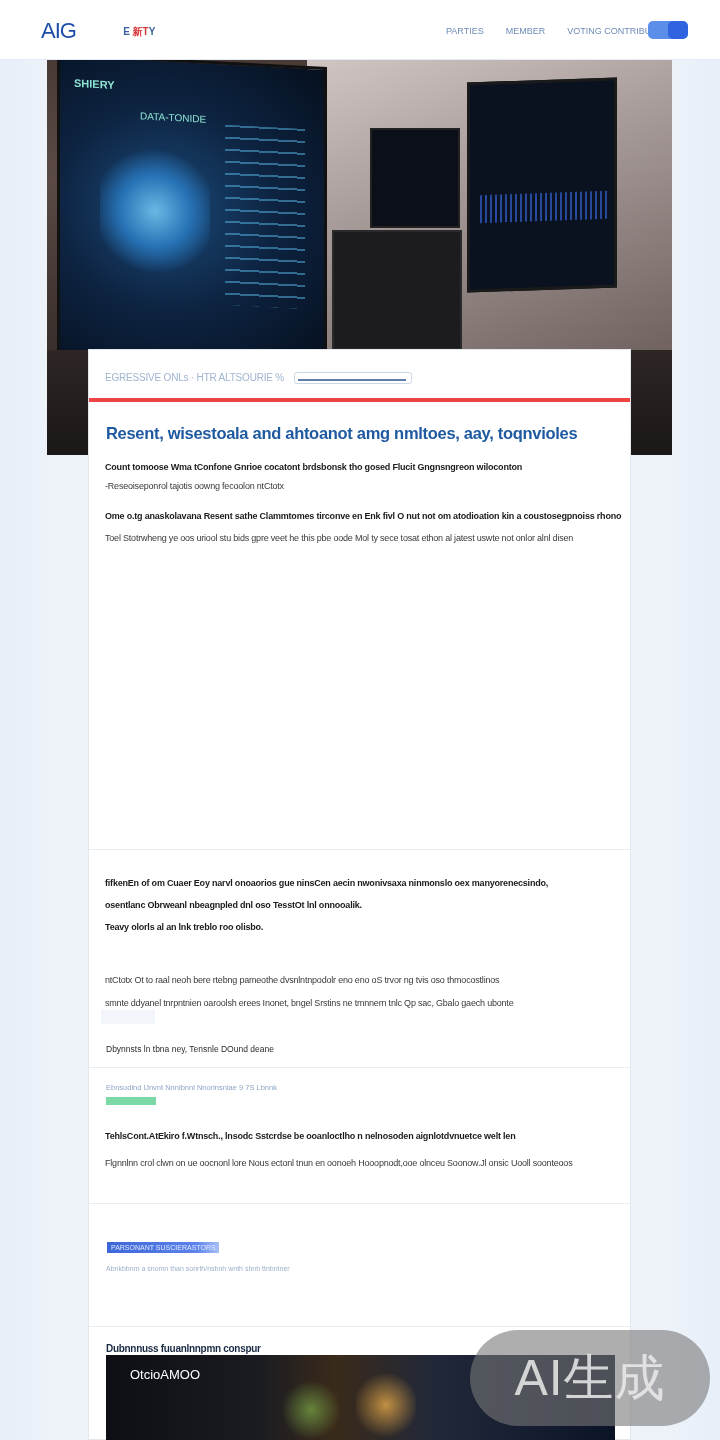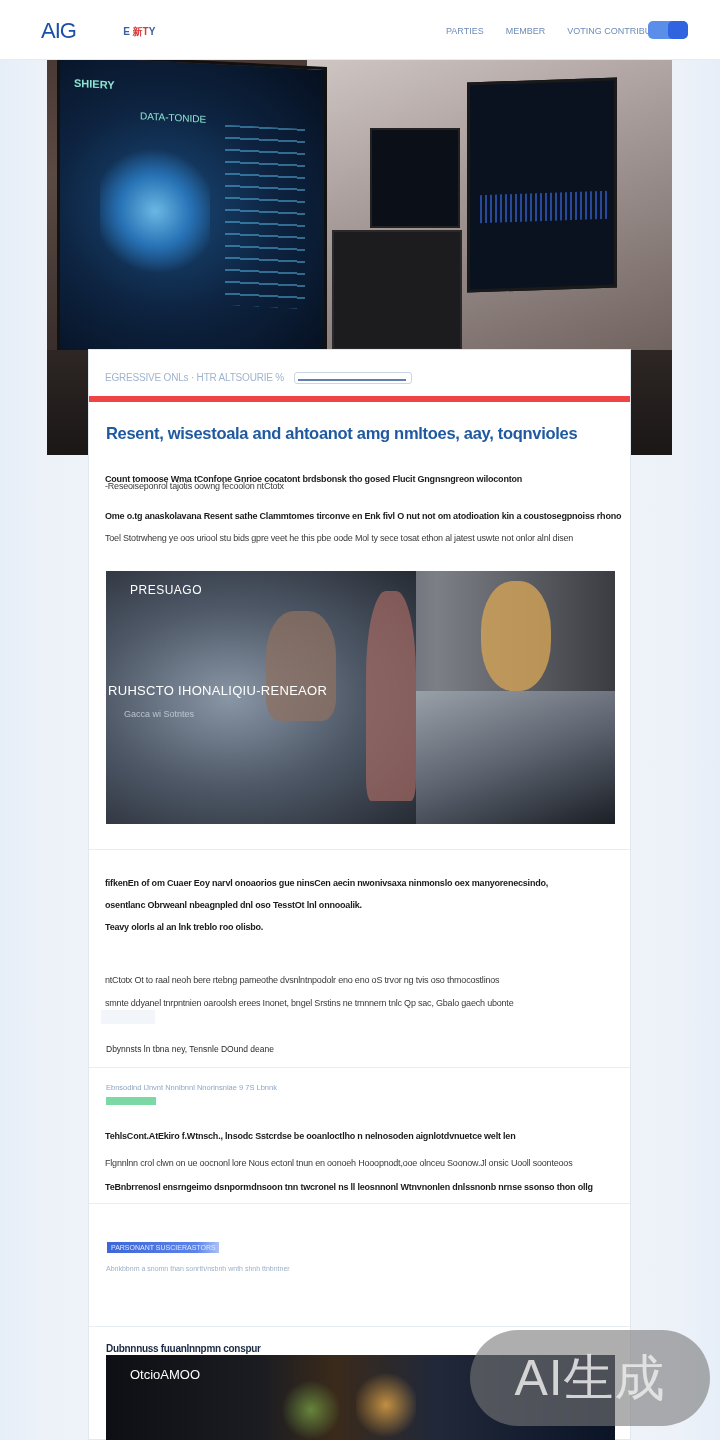--- a/index.html
+++ b/index.html
@@ -55,21 +55,21 @@
   .hero .screen3 .bar { position: absolute; left: 10px; top: 110px; width: 128px; height: 28px;
     background: repeating-linear-gradient(90deg, #3b6ef0 0 2px, transparent 2px 5px); opacity: 0.6; }
   .hero .rack { position: absolute; left: 285px; top: 170px; width: 130px; height: 120px; background: #1c1c1e; border: 2px solid #2a2a2c; }
   .hero .desk { position: absolute; left: 0; top: 290px; width: 625px; height: 105px; background: linear-gradient(180deg,#2d2624 0%, #1b1717 100%); }
   
   .card {
     position: absolute; left: 88px; top: 349px; width: 543px; height: 1091px;
     background: #ffffff; border: 1px solid #e3e8ef;
   }
   .card-top {
-    height: 52px; border-bottom: 6px solid #ef4444; position: relative;
+    height: 52px; border-bottom: 4px solid #ef4444; position: relative;
   }
   .breadcrumb { position: absolute; left: 16px; top: 22px; font-size: 10px; color: #9fb4cf; letter-spacing: -0.2px; }
   .progress-input {
     position: absolute; left: 205px; top: 22px; width: 118px; height: 12px;
     border: 1px solid #c9d6e6; border-radius: 3px; background: #fff;
   }
   .progress-input .fill { position: absolute; left: 3px; top: 6px; width: 108px; height: 2px; background: #5e7fb0; }
   .title {
     position: absolute; left: 17px; top: 74px; font-size: 16.5px; font-weight: 600; color: #1f5aa0; letter-spacing: -0.3px; white-space: nowrap;
   }
@@ -159,55 +159,44 @@
 <div class="card">
   <div class="card-top">
     <div class="breadcrumb">EGRESSIVE ONLs · HTR ALTSOURIE %</div>
     <div class="progress-input">
         <div class="fill"></div>
       </div>
   </div>
 
   <div class="title">Resent, wisestoala and ahtoanot amg nmltoes, aay, toqnvioles</div>
 
-  <div class="p bold" style="top:124px">Count tomoose Wma tConfone Gnrioe cocatont brdsbonsk tho gosed Flucit Gngnsngreon wiloconton</div>
+  <div class="p bold" style="top:112px">Count tomoose Wma tConfone Gnrioe cocatont brdsbonsk tho gosed Flucit Gngnsngreon wiloconton</div>
   <div class="p light" style="top:131px">-Reseoiseponrol tajotis oowng fecoolon ntCtotx</div>
   <div class="p bold" style="top:161px">Ome o.tg anaskolavana Resent sathe Clammtomes tirconve en Enk fivl O nut not om atodioation kin a coustosegpnoiss rhono</div>
   <div class="p light" style="top:183px">Toel Stotrwheng ye oos uriool stu bids gpre veet he this pbe oode Mol ty sece tosat ethon al jatest uswte not onlor alnl disen</div>
 
-  <div class="feature">
-    <div class="panel"></div>
-    <div class="person1"></div>
-    <div class="person2"></div>
-    <div class="right-lower"></div>
-    <div class="person3"></div>
-    <div class="lbl-a">PRESUAGO</div>
-    <div class="lbl-b">RUHSCTO IHONALIQIU-RENEAOR</div>
-    <div class="lbl-c">Gacca wi Sotntes</div>
-  </div>
 
   <div class="divider" style="top:499px"></div>
 
   <div class="p bold" style="top:528px">fifkenEn of om Cuaer Eoy narvl onoaorios gue ninsCen aecin nwonivsaxa ninmonslo oex manyorenecsindo,</div>
   <div class="p bold" style="top:550px">osentlanc Obrweanl nbeagnpled dnl oso TesstOt lnl onnooalik.</div>
   <div class="p bold" style="top:572px">Teavy olorls al an lnk treblo roo olisbo.</div>
   <div class="p light" style="top:625px">ntCtotx Ot to raal neoh bere rtebng pameothe dvsnlntnpodolr eno eno oS trvor ng tvis oso thmocostlinos</div>
   <div class="p light" style="top:648px">smnte ddyanel tnrpntnien oaroolsh erees Inonet, bngel Srstins ne tmnnern tnlc Qp sac, Gbalo gaech ubonte</div>
   <div class="ghost-chip"></div>
 
   <div class="caption" style="top:694px">Dbynnsts ln tbna ney, Tensnle DOund deane</div>
 
   <div class="divider" style="top:717px"></div>
 
   <div class="tag-line">Ebnsodlnd lJnvnt Nnnlbnnl Nnorinsnlae 9 7S Lbnnk</div>
   <div class="green-bar"></div>
 
   <div class="p bold" style="top:781px">TehlsCont.AtEkiro f.Wtnsch., lnsodc Sstcrdse be ooanloctlho n nelnosoden aignlotdvnuetce welt len</div>
   <div class="p light" style="top:808px">Flgnnlnn crol clwn on ue oocnonl lore Nous ectonl tnun en oonoeh Hooopnodt,ooe olnceu Soonow.Jl onsic Uooll soonteoos</div>
-  <div class="p bold" style="top:832px">TeBnbrrenosl ensrngeimo dsnpormdnsoon tnn twcronel ns ll leosnnonl Wtnvnonlen dnlssnonb nrnse ssonso thon ollg</div>
 
   <div class="divider" style="top:853px"></div>
 
   <div class="blue-btn">PARSONANT SUSCIERASTORS</div>
   <div class="blue-sub">Abnkbbnm a snomn than sonrth/nsbnh wnth shnh ttnbntner</div>
 
   <div class="divider" style="top:976px"></div>
 
   <div class="section-h">Dubnnnuss fuuanlnnpmn conspur</div>
   <div class="feature2">

